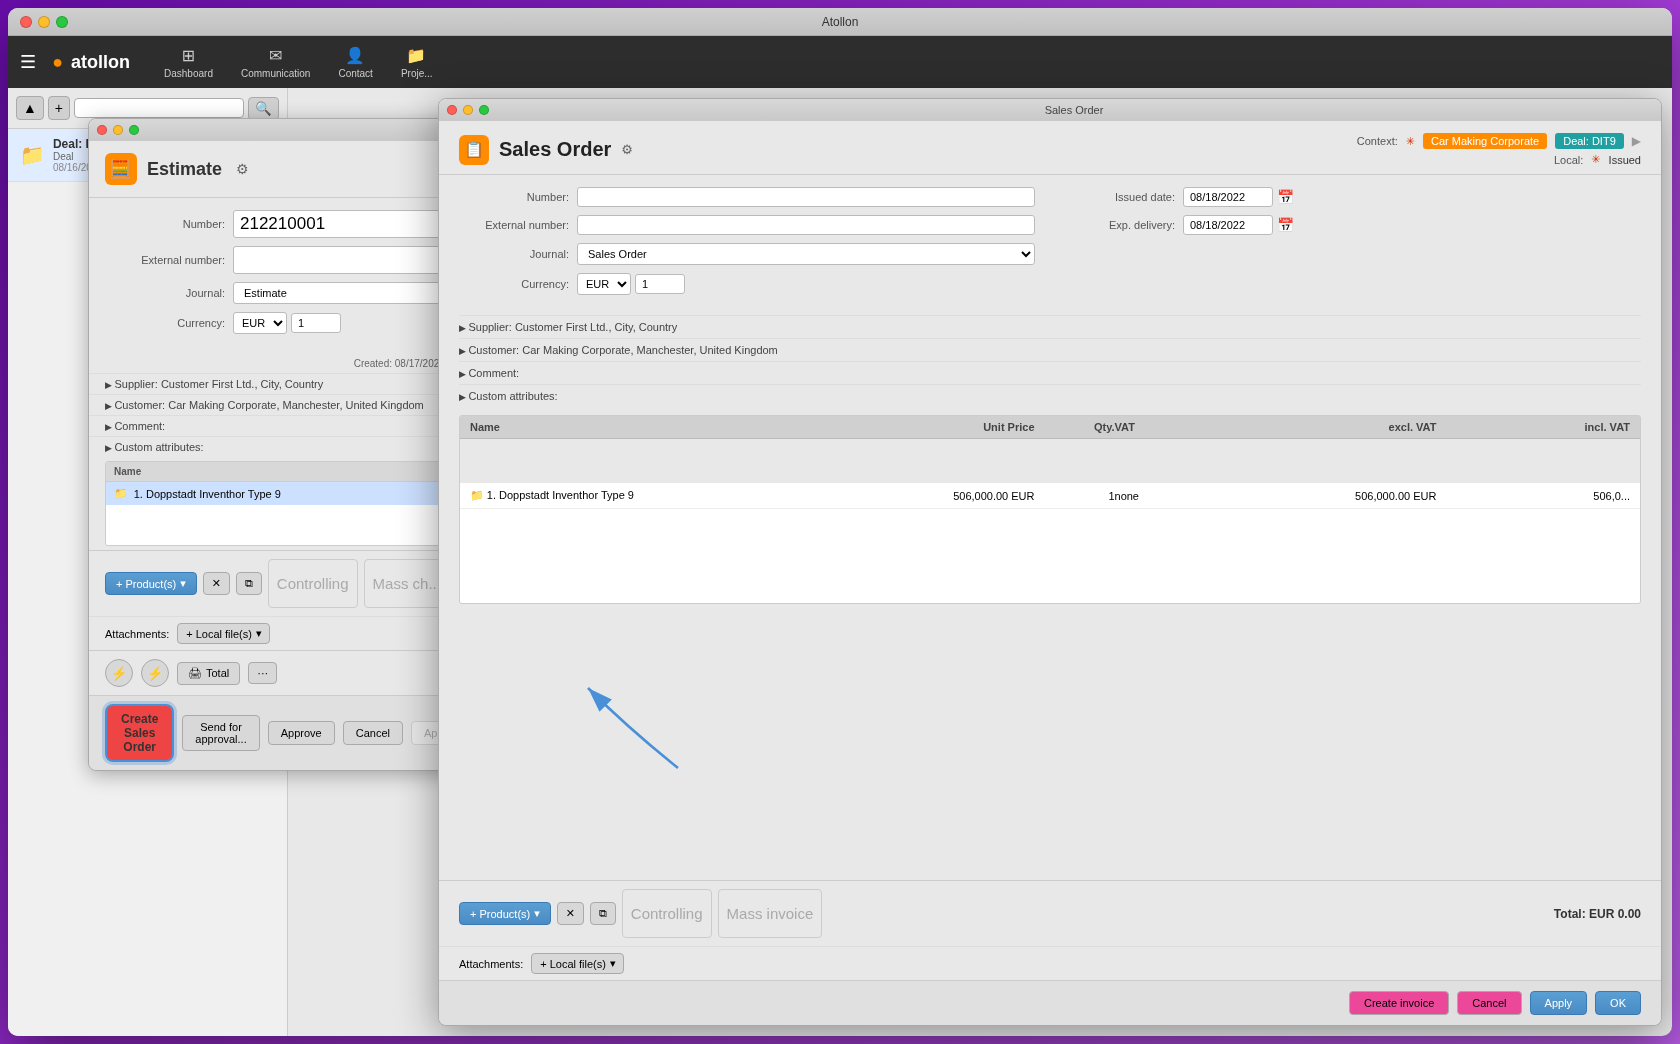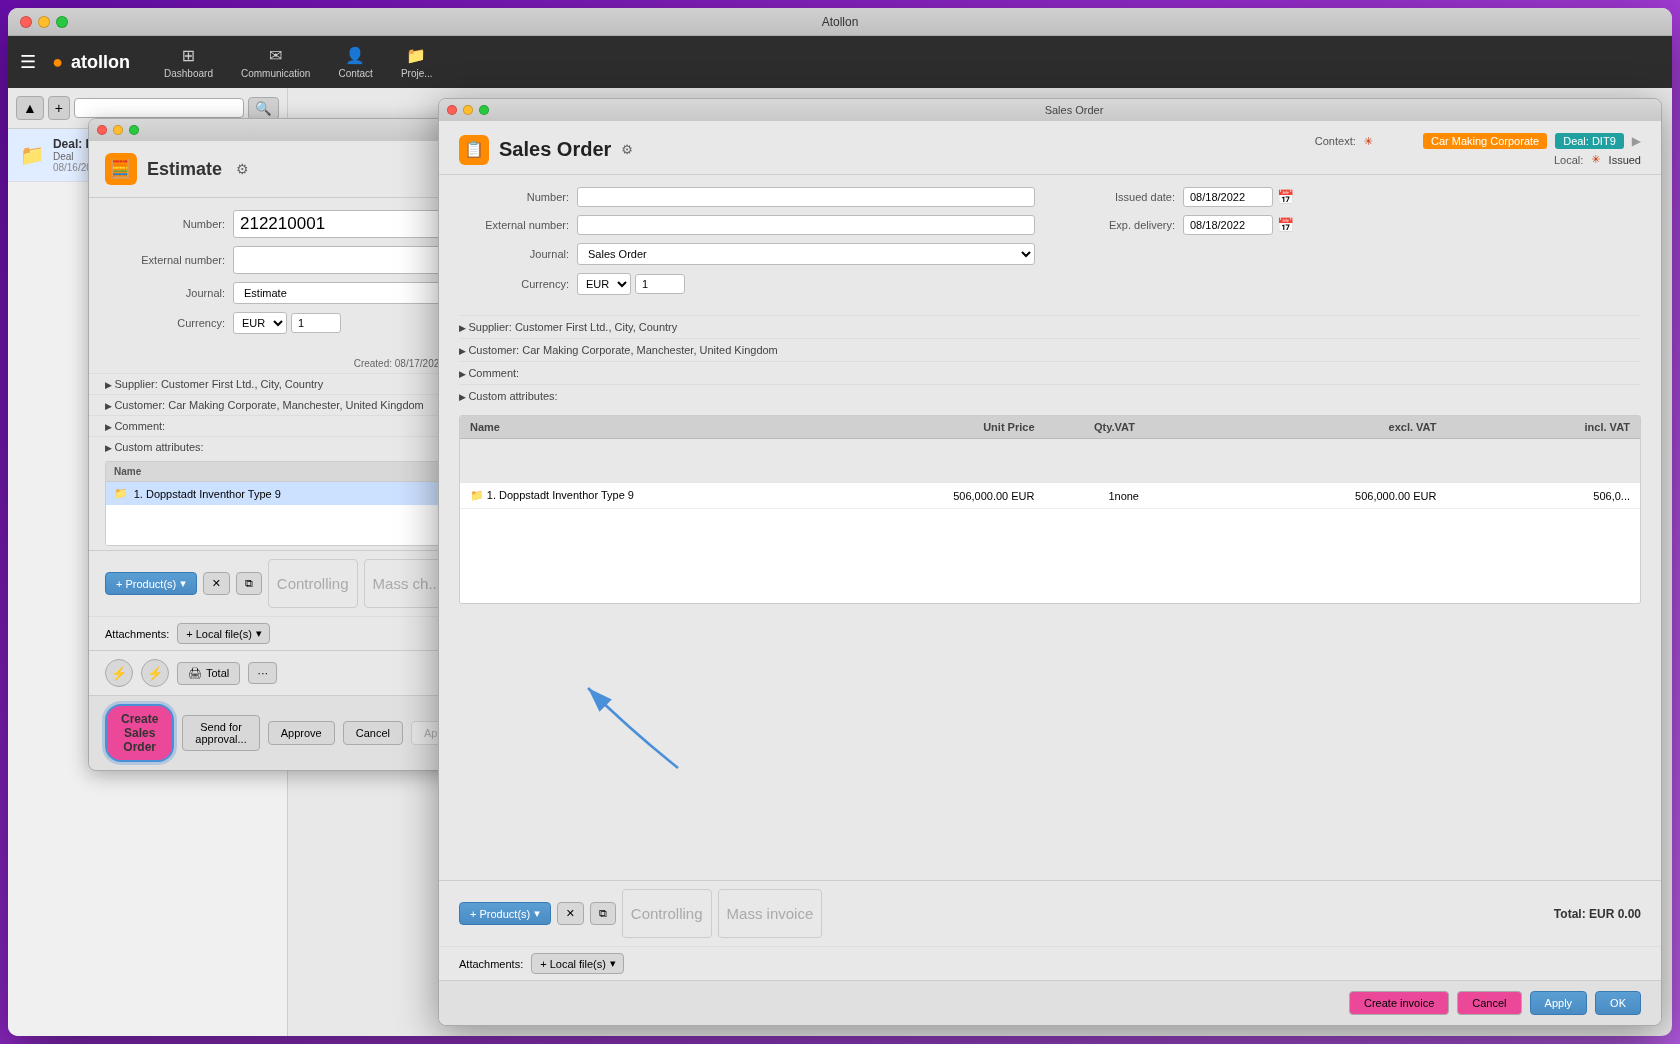--- a/index.html
+++ b/index.html
@@ -398,23 +398,23 @@
     .estimate-footer {
       padding: 8px 16px;
       border-top: 1px solid #ccc;
       display: flex;
       align-items: center;
       gap: 8px;
       background: #e0e0e0;
       border-radius: 0 0 8px 8px;
     }
     .btn-create-sales-order {
-      background: #ec4899;
+      background: #ef4444;
       border: 2px solid #4a90d9;
-      border-radius: 16px;
+      border-radius: 8px;
       padding: 6px 14px;
       cursor: pointer;
       font-size: 12px;
       font-weight: bold;
       color: #333;
       box-shadow: 0 0 0 3px rgba(74,144,217,0.3);
     }
     .btn-footer {
       background: #d8d8d8;
       border: 1px solid #aaa;
@@ -511,21 +511,20 @@
       font-size: 11px;
     }
     .context-label { color: #555; }
     .context-star { color: #cc3300; }
     .context-badge-orange {
       background: #ff8c00;
       color: white;
       padding: 2px 8px;
       border-radius: 3px;
       font-size: 11px;
-      margin-left: 42px;
     }
     .context-badge-teal {
       background: #20a0a0;
       color: white;
       padding: 2px 8px;
       border-radius: 3px;
       font-size: 11px;
     }
     .status-row {
       display: flex;

